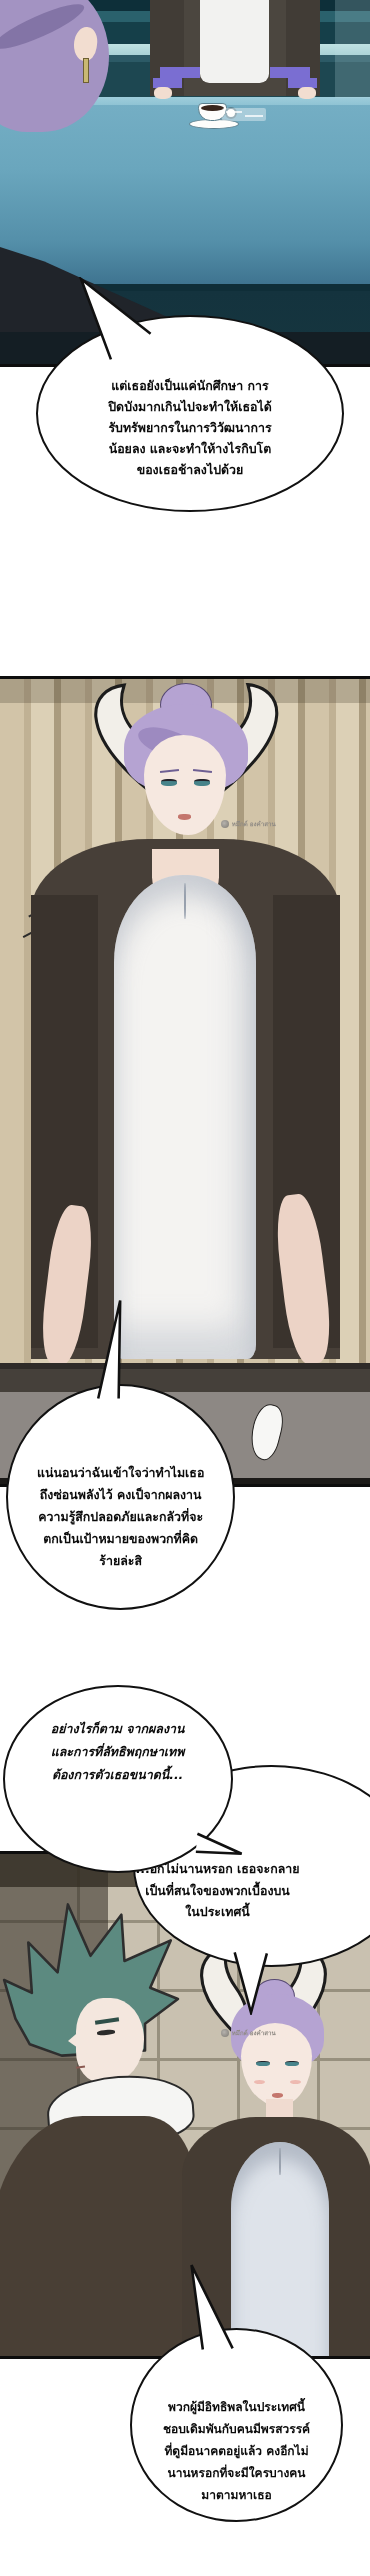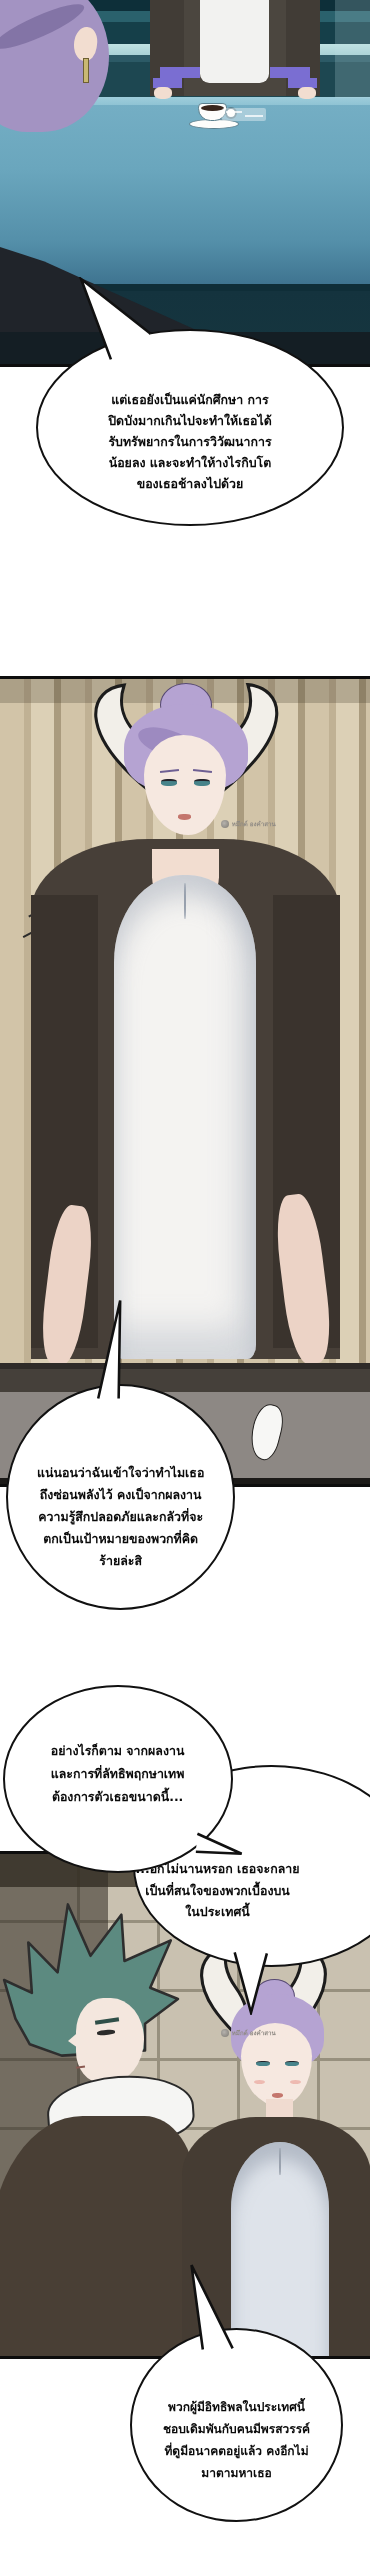--- a/index.html
+++ b/index.html
@@ -151,21 +151,21 @@
       <div class="abs" style="left:9.3px;top:170px;width:189px;height:245px;background:#453c33;border-radius:40% 40% 0 0/24% 24% 0 0;"></div>
       <div class="abs" style="left:58px;top:195px;width:98px;height:221px;background:#dee3ea;border-radius:50% 50% 0 0/30% 30% 0 0;box-shadow:inset 0 17.5px 15.5px rgba(140,150,165,.5);"></div>
       <div class="abs" style="left:106px;top:201px;width:1.5px;height:27px;background:#9aa2ae;border-radius:40%;"></div>
     </div>
     <div class="wm-gray" style="left:221px;top:174px;">
       <span class="wm-dot"></span>
       <span>หมึกด์ องคำสาน</span>
     </div>
   </section>
 
-  <div class="bubble" style="left:36px;top:329px;width:304px;height:193px;">
+  <div class="bubble" style="left:36px;top:315px;width:304px;height:193px;">
     <div class="lines" style="top:58px;font-size:12.4px;line-height:21px;">
       <span class="ln">แต่เธอยังเป็นแค่นักศึกษา การ</span>
       <span class="ln">ปิดบังมากเกินไปจะทำให้เธอได้</span>
       <span class="ln">รับทรัพยากรในการวิวัฒนาการ</span>
       <span class="ln">น้อยลง และจะทำให้างไรกิบโต</span>
       <span class="ln">ของเธอช้าลงไปด้วย</span>
     </div>
   </div>
   <svg class="tail" style="left:62px;top:277px;width:103px;height:85px;" viewBox="0 0 200 165">
     <path d="M95,160 L37,4 L172,110" fill="#ffffff" stroke="#111" stroke-width="5"></path>
@@ -189,35 +189,36 @@
       <span class="ln">...อีกไม่นานหรอก เธอจะกลาย</span>
       <span class="ln">เป็นที่สนใจของพวกเบื้องบน</span>
       <span class="ln">ในประเทศนี้</span>
     </div>
   </div>
   <svg class="tail" style="left:227px;top:1948px;width:46px;height:67px;" viewBox="0 0 90 130">
     <path d="M15,8 L47,126 L78,10" fill="#ffffff" stroke="#111" stroke-width="5"></path>
   </svg>
 
   <div class="bubble" style="left:2.6px;top:1685px;width:226px;height:184px;z-index:6;">
-    <div class="lines" style="top:52px;font-size:12.4px;line-height:23px;">
+    <div class="lines" style="top:30px;font-size:12.4px;line-height:23px;font-style:italic;">
       <span class="ln">อย่างไรก็ตาม จากผลงาน</span>
       <span class="ln">และการที่ลัทธิพฤกษาเทพ</span>
       <span class="ln">ต้องการตัวเธอขนาดนี้...</span>
     </div>
   </div>
   <svg class="tail" style="left:193px;top:1826px;width:52px;height:36px;" viewBox="0 0 100 70">
     <path d="M8,15 L94,54 L5,50" fill="#ffffff" stroke="#111" stroke-width="5"></path>
   </svg>
 
   <div class="bubble" style="left:130px;top:2328px;width:209px;height:190px;">
     <div class="lines" style="top:66px;font-size:12px;line-height:22px;">
       <span class="ln">พวกผู้มีอิทธิพลในประเทศนี้</span>
       <span class="ln">ชอบเดิมพันกับคนมีพรสวรรค์</span>
       <span class="ln">ที่ดูมีอนาคตอยู่แล้ว คงอีกไม่</span>
+      <span class="ln">นานหรอกที่จะมีใครบางคน</span>
       <span class="ln">มาตามหาเธอ</span>
     </div>
   </div>
   <svg class="tail" style="left:181px;top:2261px;width:57px;height:90px;" viewBox="0 0 110 175">
     <path d="M42,172 L20,8 L100,170" fill="#ffffff" stroke="#111" stroke-width="5"></path>
   </svg>
 
 </div>
 
 

